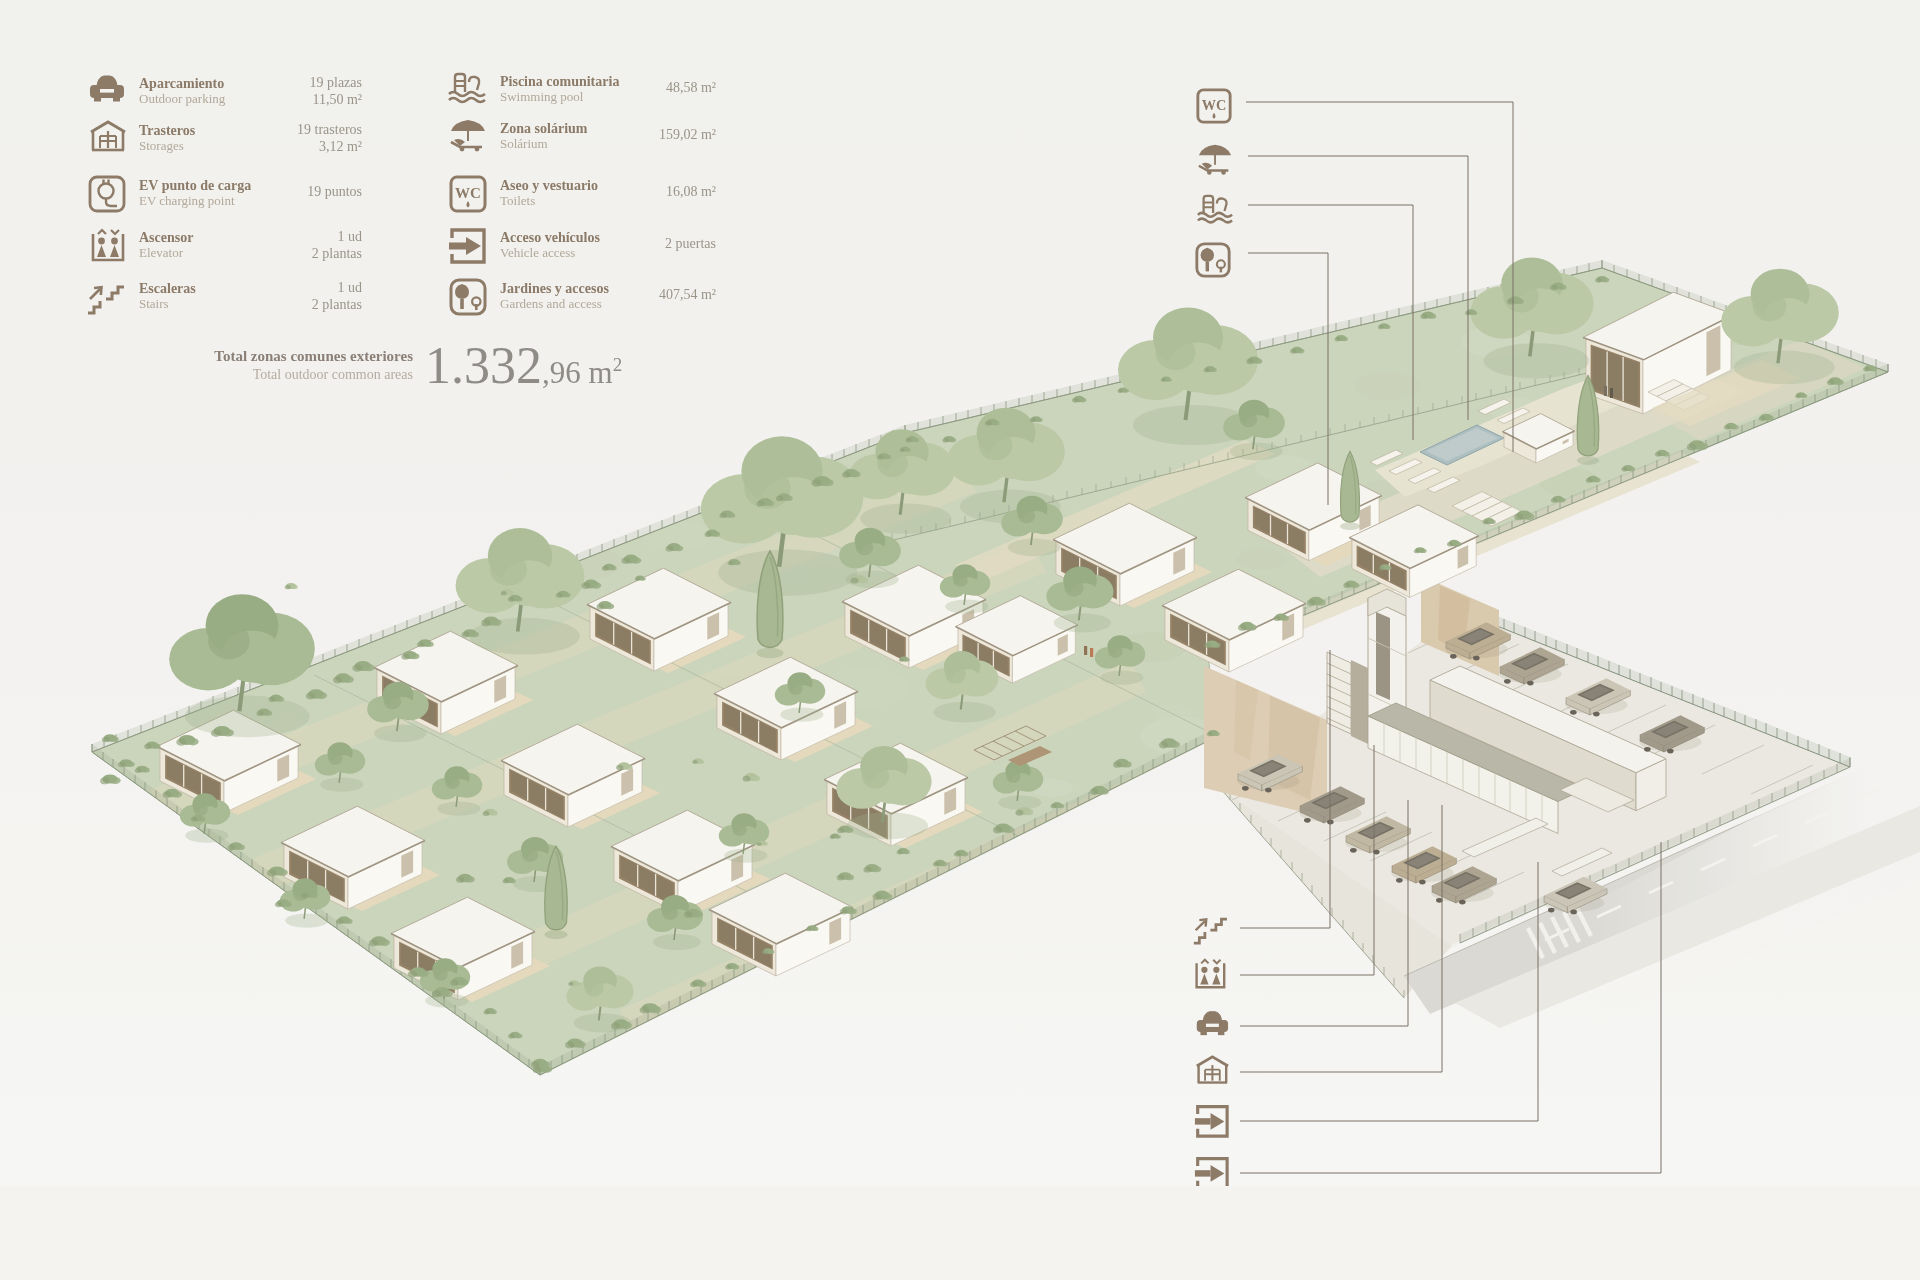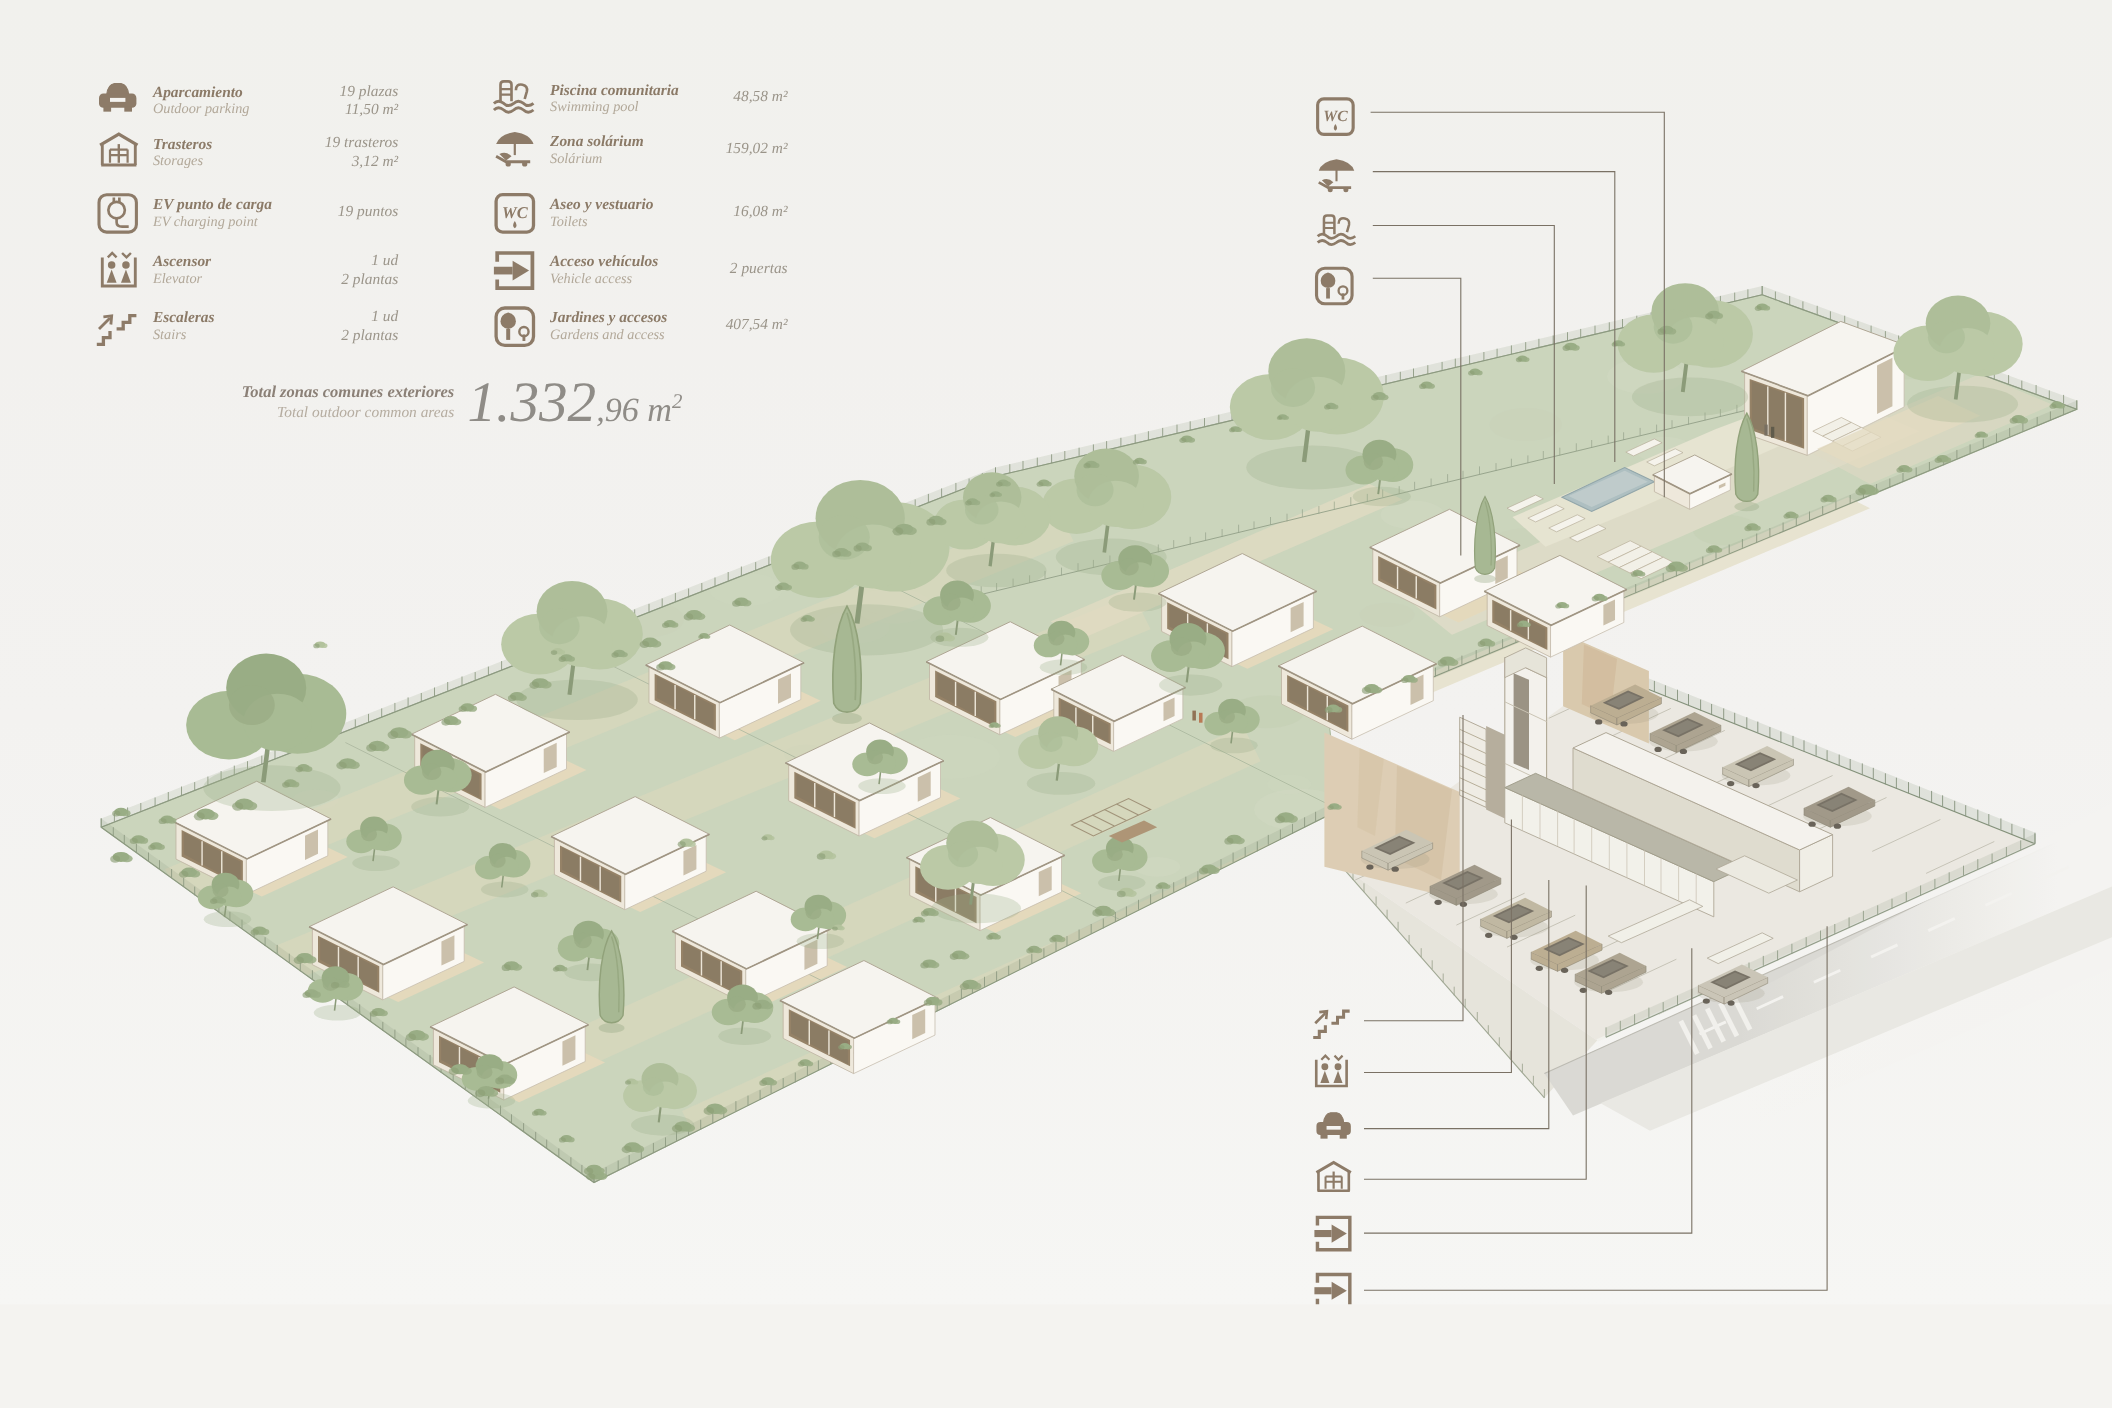--- a/index.html
+++ b/index.html
@@ -1,15 +1,15 @@
 <!DOCTYPE html>
 <html><head><meta charset="utf-8">
 <style>
 html,body{margin:0;padding:0;background:#f4f3f0;}
-#page{width:1920px;height:1186px;position:relative;overflow:hidden;background:linear-gradient(180deg,#f2f1ed 0%,#f4f3f0 55%,#f7f7f5 100%);font-style:italic;}
+#page{width:1920px;height:1186px;position:relative;overflow:hidden;background:linear-gradient(180deg,#f2f1ed 0%,#f4f3f0 55%,#f7f7f5 100%);}
 svg{position:absolute;left:0;top:0;}
 </style></head>
 <body>
 <div id="page">
 <svg width="1920" height="1280" viewBox="0 0 1920 1280">
 <defs>
 <g id="ic-car" stroke="#8d7b68" fill="#8d7b68">
  <path d="M10,14 Q11,5 17,4 L23,4 Q29,5 30,14 Z" stroke-width="1"></path>
  <rect x="3" y="13" width="34" height="13" rx="4" stroke="none"></rect>
  <rect x="13" y="17" width="14" height="3.6" fill="#f4f3f0" stroke="none"></rect>

